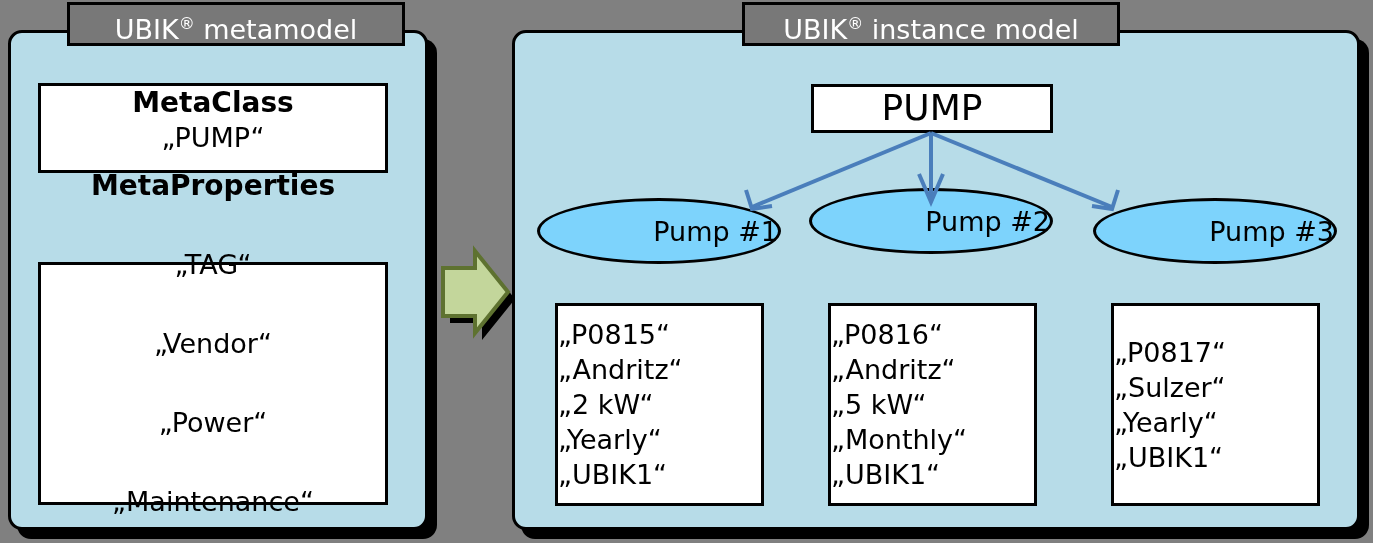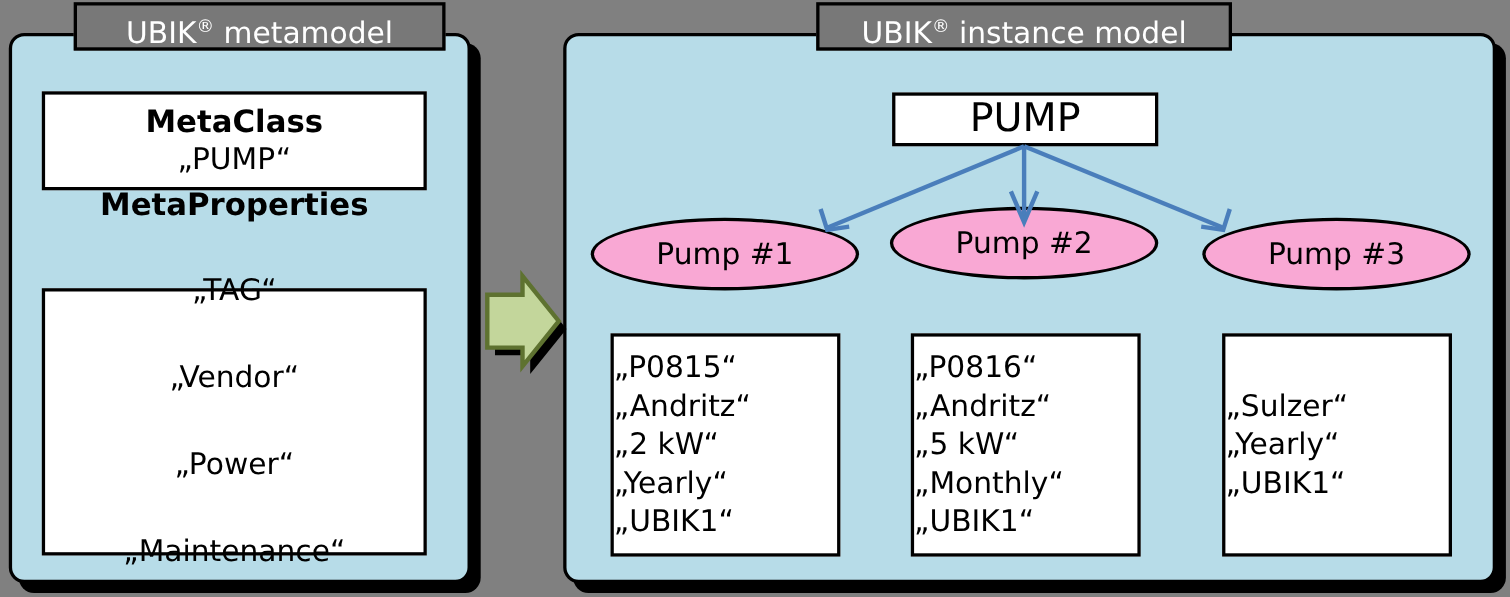--- a/index.html
+++ b/index.html
@@ -52,44 +52,44 @@
     background: #FFFFFF;
     border: 3px solid #000000;
     box-sizing: border-box;
     text-align: center;
     color: #000000;
   }
 
   #metaclass-box {
     left: 38px; top: 83px; width: 350px; height: 90px;
     display: flex; flex-direction: column;
-    align-items: center; justify-content: center;
+    align-items: center; 
   }
   #metaprops-box {
     left: 38px; top: 262px; width: 350px; height: 243px;
     display: flex; flex-direction: column;
     align-items: center; justify-content: center; gap: 44px;
   }
   .box-heading { font-weight: bold; font-size: 28px; line-height: 34px; }
   .box-line    { font-size: 27px; line-height: 35px; }
 
   #pump-box {
     left: 811px; top: 84px; width: 242px; height: 49px;
     display: flex; align-items: flex-start; justify-content: center;
     font-size: 36px;
   }
 
   
   .ellipse {
     position: absolute;
-    background: #f9a8d4;
+    background: #7dd3fc;
     border: 3px solid #000000;
     border-radius: 50%;
     box-sizing: border-box;
-    display: flex; align-items: center; justify-content: center;
+    display: flex; align-items: center; justify-content: flex-end;
     font-size: 27px;
     color: #000000;
     width: 244px; height: 66px;
   }
   #ellipse-0 { left: 537px;  top: 198px; }
   #ellipse-1 { left: 809px;  top: 188px; }
   #ellipse-2 { left: 1093px; top: 198px; }
 
   
   .prop-box {
@@ -192,18 +192,19 @@
 
   <div class="prop-box" id="prop-box-1">
     <div class="prop-line">„P0816“</div>
     <div class="prop-line">„Andritz“</div>
     <div class="prop-line">„5 kW“</div>
     <div class="prop-line">„Monthly“</div>
     <div class="prop-line">„UBIK1“</div>
   </div>
 
   <div class="prop-box" id="prop-box-2">
+    <div class="prop-line">„P0817“</div>
     <div class="prop-line">„Sulzer“</div>
     <div class="prop-line">„Yearly“</div>
     <div class="prop-line">„UBIK1“</div>
   </div>
 
 </div>
 
 </body></html>

